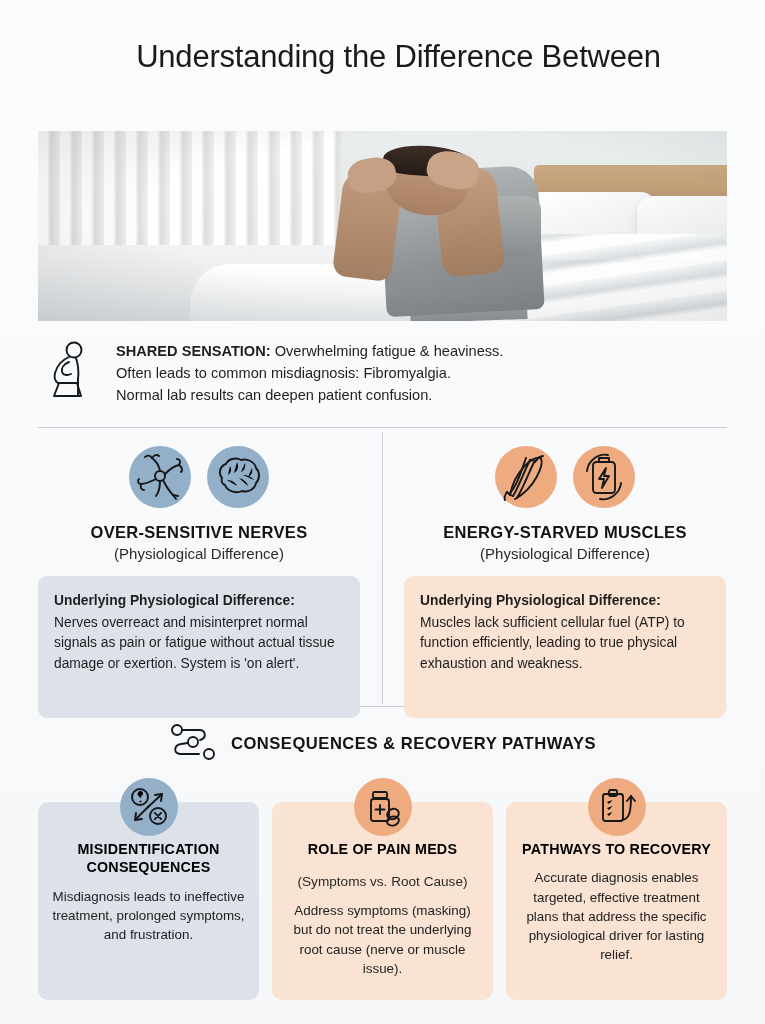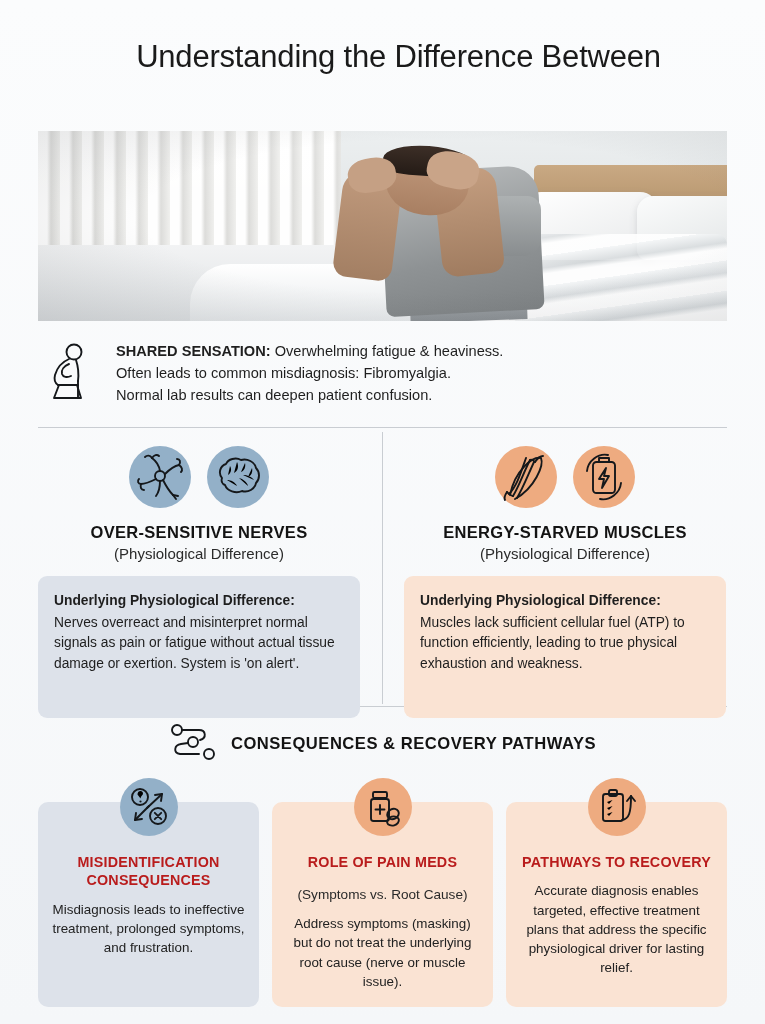--- a/index.html
+++ b/index.html
@@ -157,21 +157,21 @@
     position: absolute; inset: 0;
     background: radial-gradient(ellipse at 58% 45%, rgba(0,0,0,0) 52%, rgba(80,84,88,0.16) 100%);
   }
 
   
   .shared {
     position: absolute;
     left: 38px; top: 336px;
     width: 689px;
     display: flex;
-    align-items: center;
+    align-items: flex-start;
     gap: 16px;
   }
   .shared-icon { width: 62px; flex: 0 0 62px; padding-top: 2px; }
   .shared-text {
     font-size: 14.6px;
     line-height: 1.52;
     color: #1f1f1f;
     padding-top: 4px;
   }
   .shared-text b { font-weight: bold; }
@@ -283,23 +283,22 @@
     top: -24px;
     transform: translateX(-50%);
     width: 58px; height: 58px;
     border-radius: 50%;
     display: flex; align-items: center; justify-content: center;
   }
   .card-title {
     font-size: 14.3px;
     font-weight: bold;
     letter-spacing: 0.2px;
-    color: #b91c1c;
+    color: #000000;
     line-height: 1.28;
-    margin-top: 13px;
   }
   .card-sub {
     font-size: 13.6px;
     color: #2a2a2a;
     margin-top: 15px;
     line-height: 1.3;
   }
   .card-body {
     font-size: 13.4px;
     line-height: 1.44;

